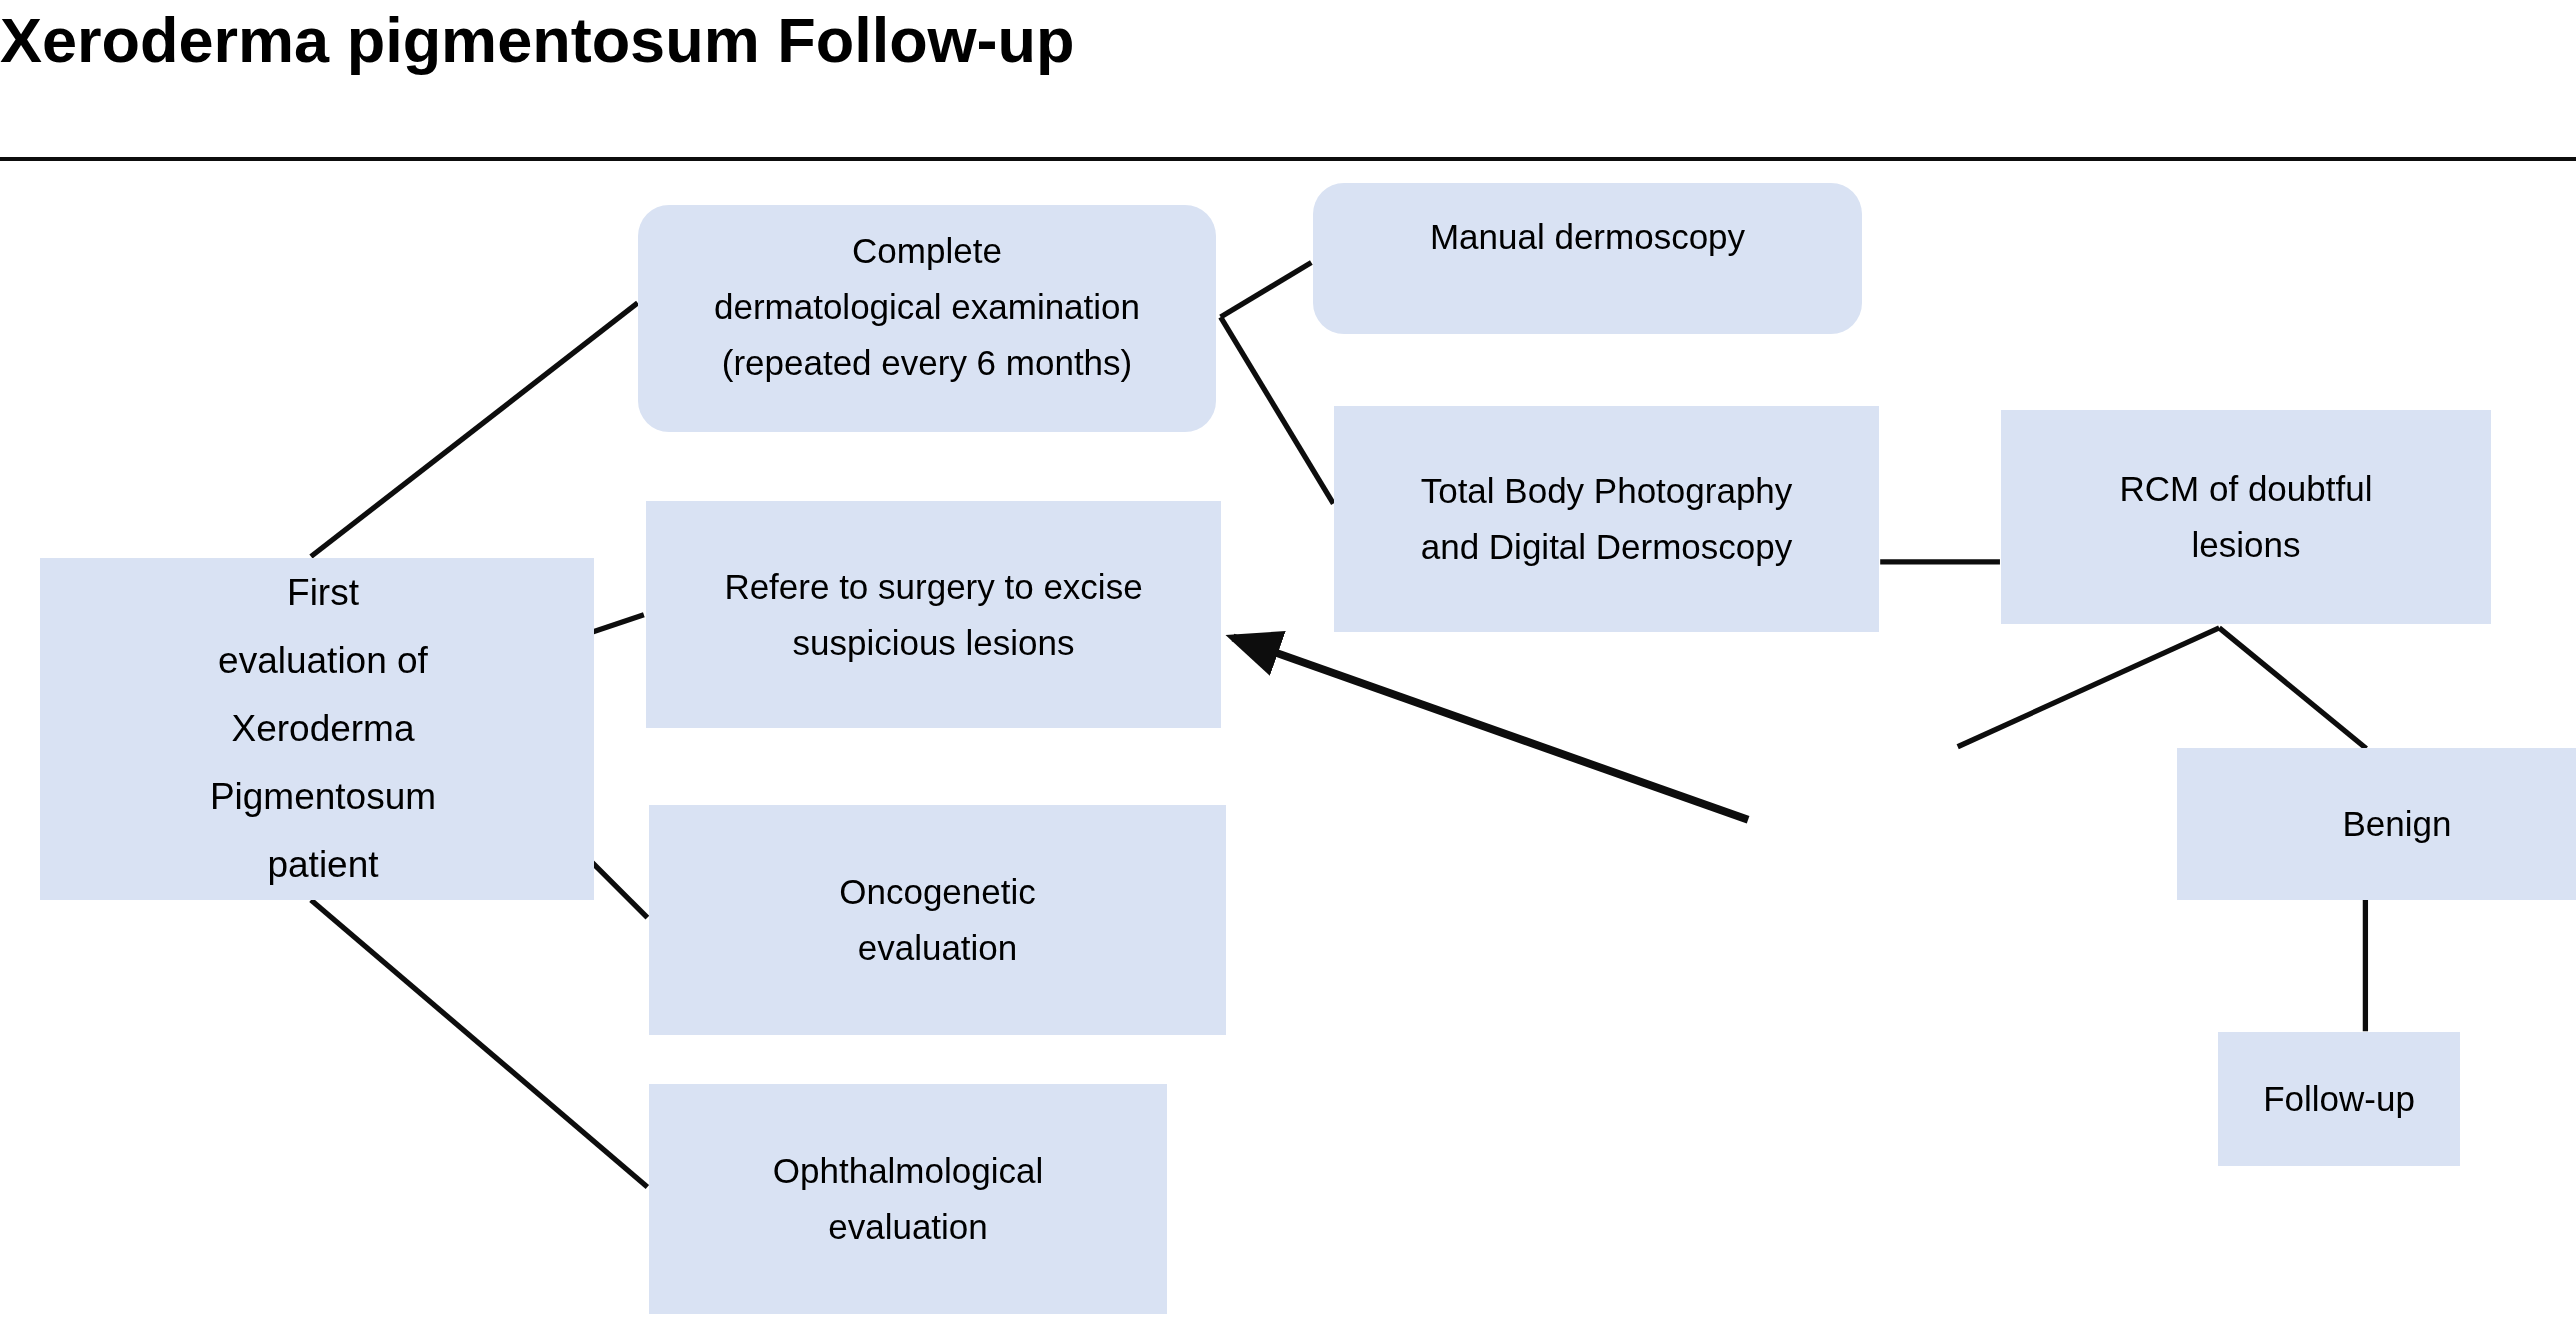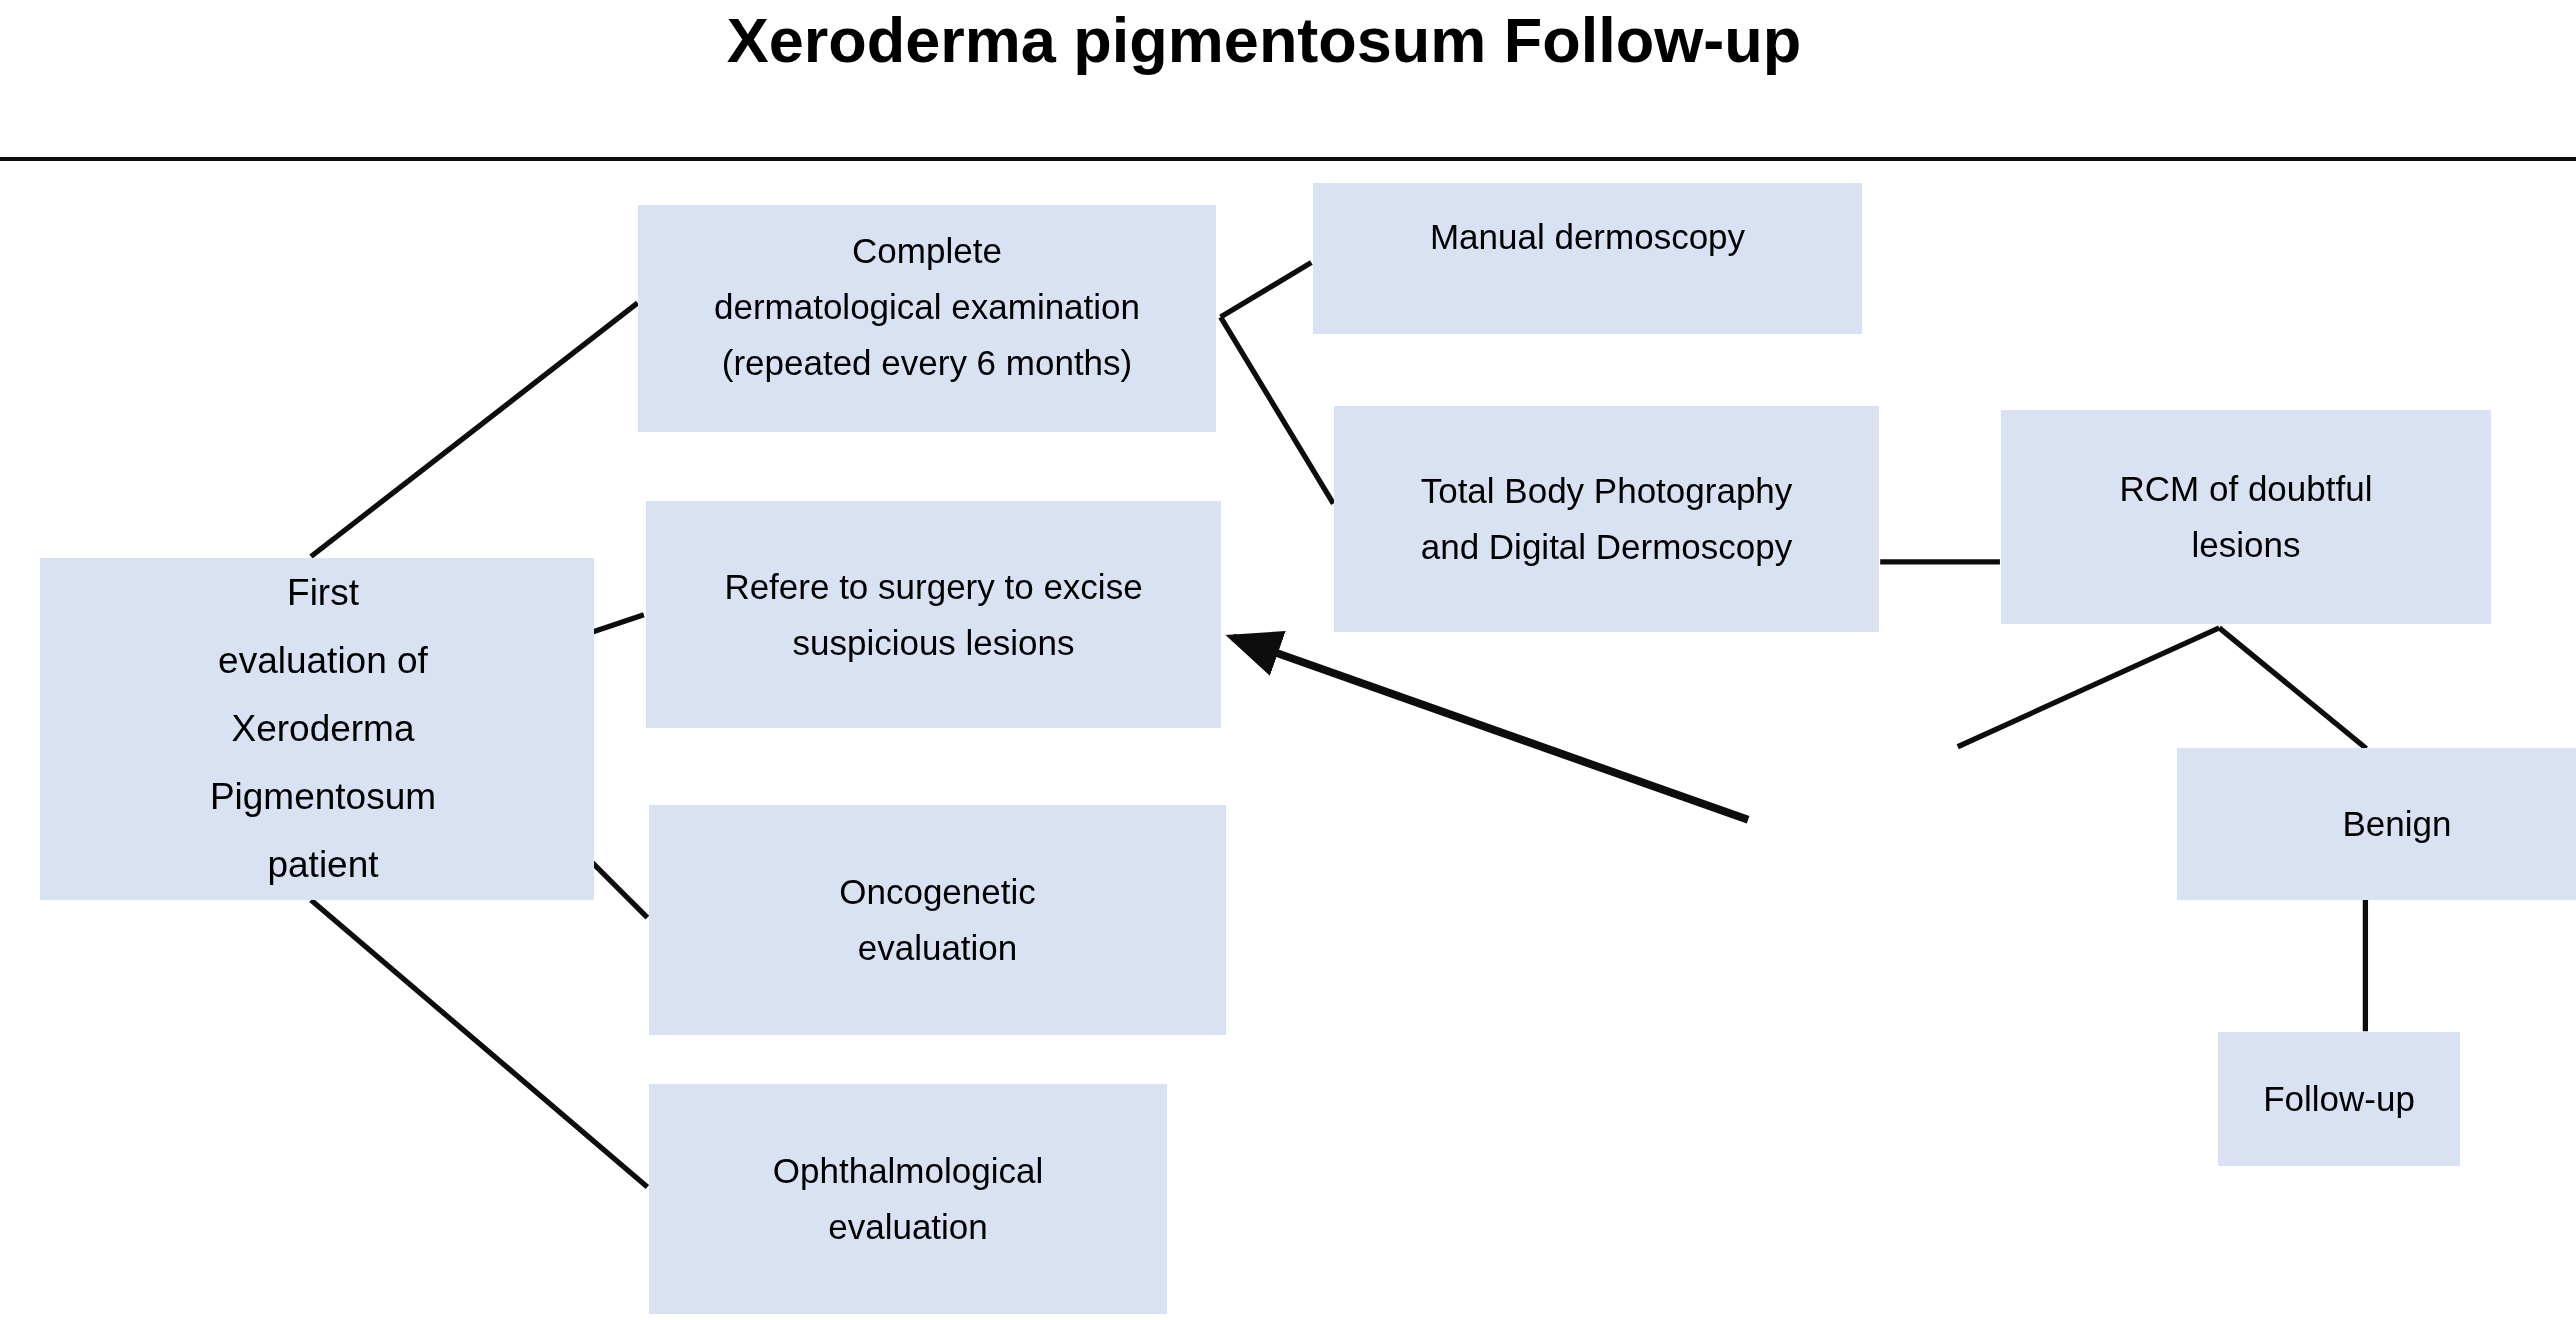--- a/index.html
+++ b/index.html
@@ -5,40 +5,39 @@
   html,body { margin:0; padding:0; background:#ffffff; }
   body { font-family:"Liberation Sans", sans-serif; }
   #canvas {
     position:relative;
     width:2576px; height:1320px;
     background:var(--bg,#ffffff);
     overflow:hidden;
   }
   .page-title {
     position:absolute; left:0; top:3.5px; width:2528px;
-    text-align:center;
     font-size:63px; font-weight:bold;
     color:var(--text,#000);
     letter-spacing:0px;
   }
   .divider {
     position:absolute; left:0; top:157px; width:2576px; height:4.4px;
     background:var(--line,#000);
   }
   #edges { position:absolute; left:0; top:0; width:2576px; height:1320px; }
   .node {
     position:absolute;
     background:var(--node-fill,#d9e2f3);
     color:var(--text,#000);
     display:flex; align-items:center; justify-content:center;
     font-size:35px; line-height:56px;
     text-align:center;
   }
   .node > span { white-space:pre-line; display:block; width:100%; }
-  .node.top-align { align-items:flex-start; }
+  .node.top-align { align-items:flex-start;border-radius:31px; }
   .node.bold-text { font-weight:normal; font-size:37px; line-height:68px;padding-left:12px; }
   .pad-top-sm { padding-top:17.6px; box-sizing:border-box; }
   .pad-top-md { padding-top:26.4px; box-sizing:border-box; }
 </style>
 </head>
 <body>
 
 <div id="canvas">
 
   <div class="page-title">Xeroderma pigmentosum Follow-up</div>

